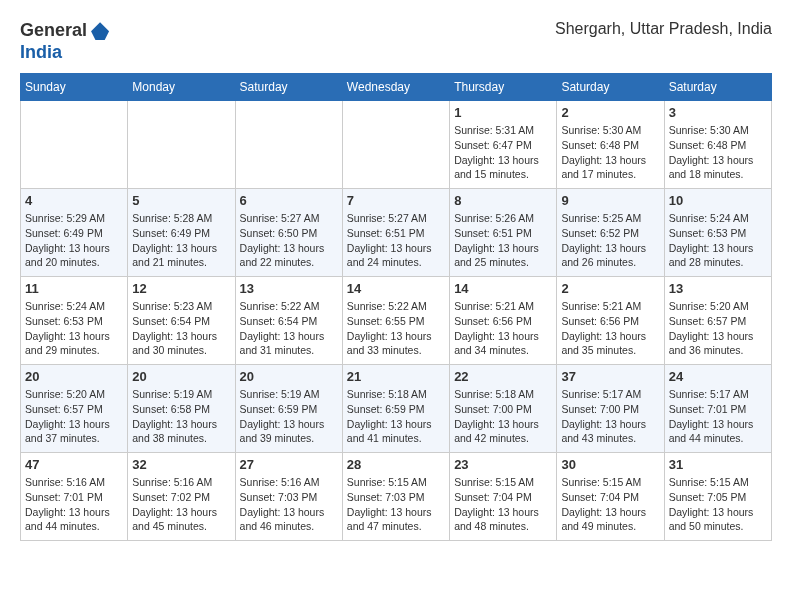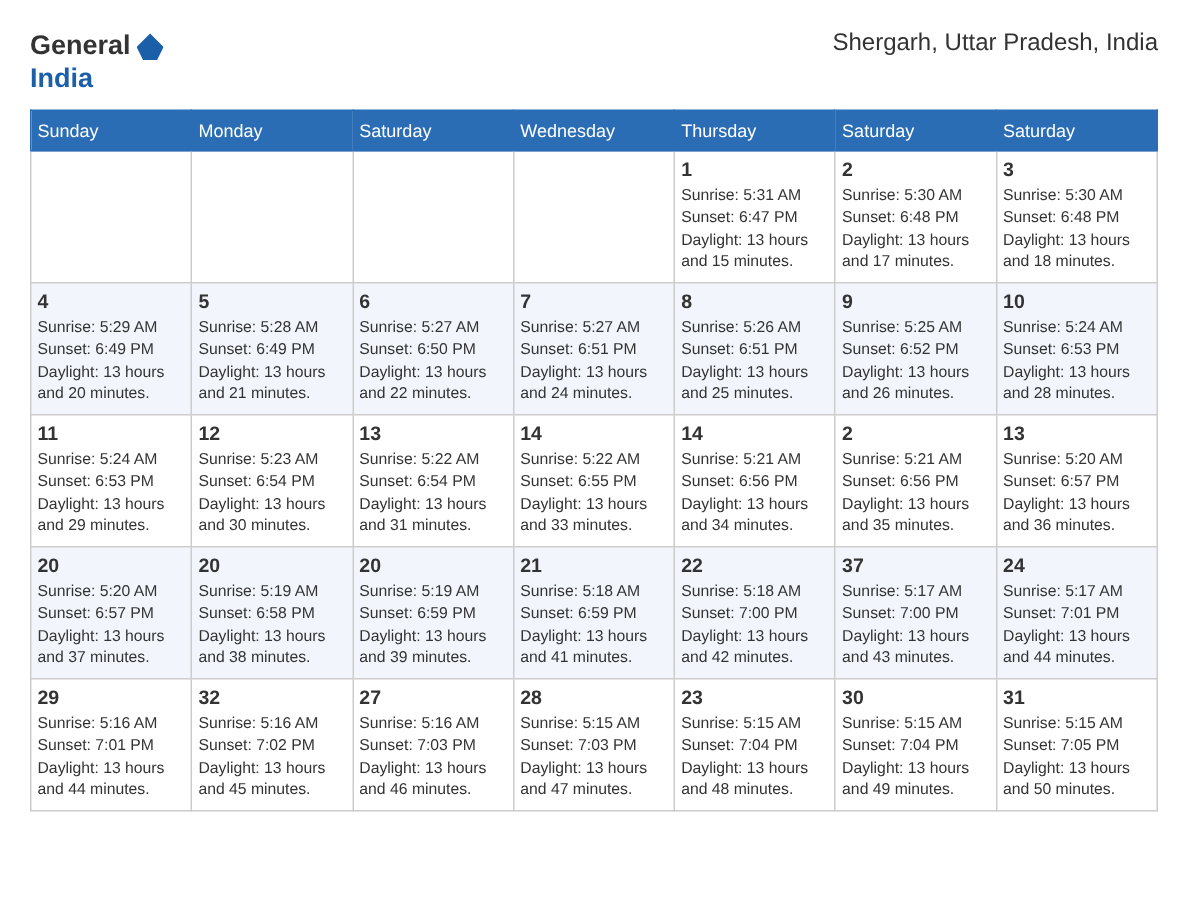--- a/index.html
+++ b/index.html
@@ -220,21 +220,21 @@
           <div class="cell-date">37</div>
           <div class="cell-content">Sunrise: 5:17 AM<br>Sunset: 7:00 PM<br>Daylight: 13 hours and 43 minutes.</div>
         </td>
         <td>
           <div class="cell-date">24</div>
           <div class="cell-content">Sunrise: 5:17 AM<br>Sunset: 7:01 PM<br>Daylight: 13 hours and 44 minutes.</div>
         </td>
       </tr>
       <tr>
         <td>
-          <div class="cell-date">29</div>
+          <div class="cell-date">47</div>
           <div class="cell-content">Sunrise: 5:16 AM<br>Sunset: 7:01 PM<br>Daylight: 13 hours and 44 minutes.</div>
         </td>
         <td>
           <div class="cell-date">32</div>
           <div class="cell-content">Sunrise: 5:16 AM<br>Sunset: 7:02 PM<br>Daylight: 13 hours and 45 minutes.</div>
         </td>
         <td>
           <div class="cell-date">27</div>
           <div class="cell-content">Sunrise: 5:16 AM<br>Sunset: 7:03 PM<br>Daylight: 13 hours and 46 minutes.</div>
         </td>

